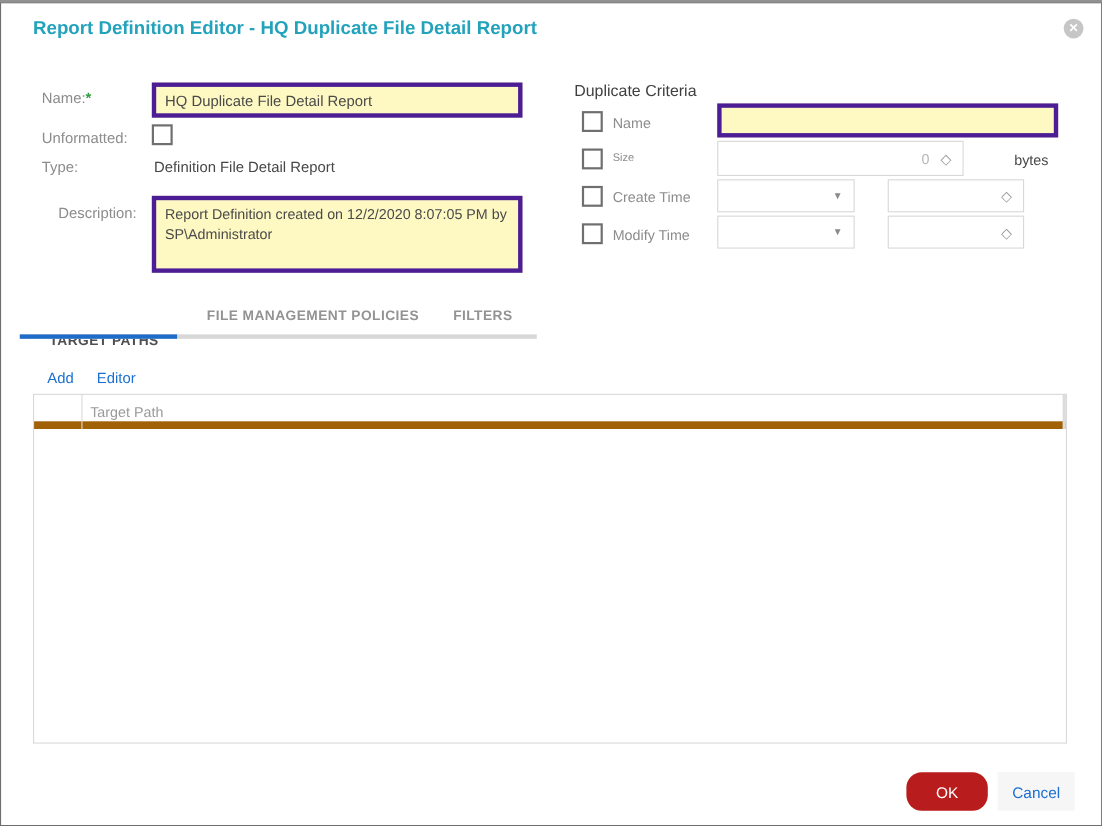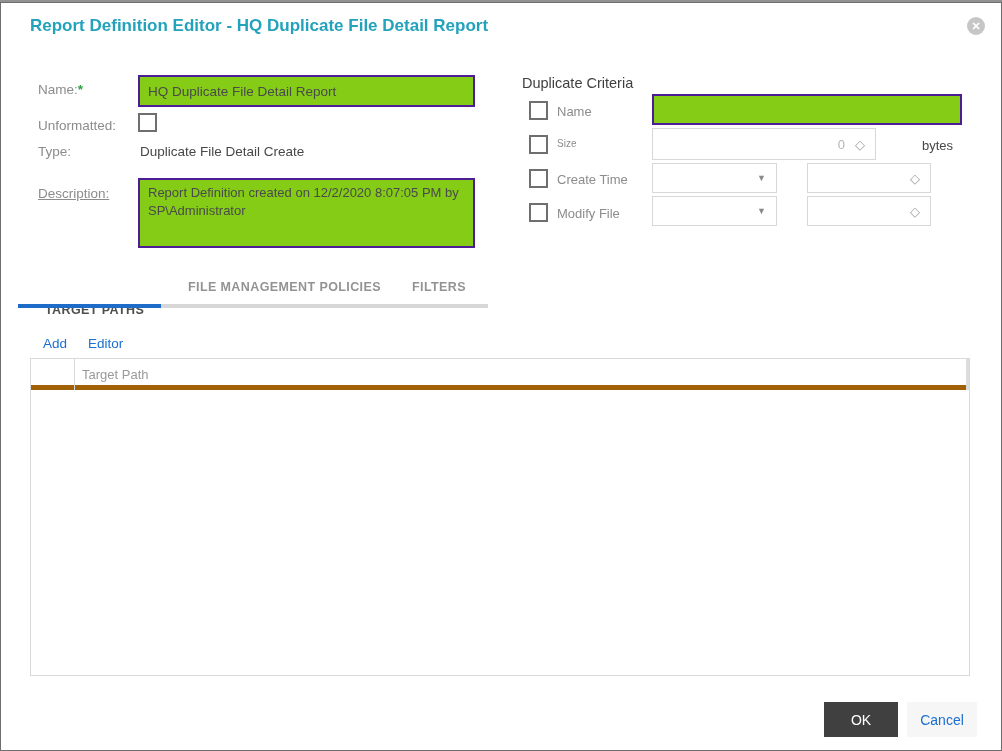--- a/index.html
+++ b/index.html
@@ -13,21 +13,21 @@
   .dialog-title { left:30px; top:16px; font-size:17px; font-weight:600; color:#23a2bc; }
 
   .close-btn { left:967px; top:17px; width:18px; height:18px; border-radius:50%;
     background:#c6c6c6; color:#ffffff; font-size:11px; font-weight:bold;
     display:flex; align-items:center; justify-content:center; cursor:pointer; line-height:1; }
 
   .lbl { font-size:13.5px; color:#8c8c8c; }
   .dark-text { font-size:13.5px; color:#474747; }
   .asterisk { color:#2f9e44; font-weight:bold; }
 
-  .text-input { border:2px solid #4c1d95; background:#84cc16; font-family:"Liberation Sans",sans-serif;
+  .text-input { border:4px solid #4c1d95; background:#fef9c3; font-family:"Liberation Sans",sans-serif;
     font-size:13.5px; color:#4a4a4a; padding:0 8px; outline:none; }
   textarea.text-input { padding:4px 8px; resize:none; line-height:1.35; font-size:13px; }
 
   .checkbox { width:19px; height:19px; border:2px solid #6f6f6f; background:#fff; cursor:pointer; }
 
   .criteria-heading { left:522px; top:75px; font-size:14.5px; color:#3f3f3f; }
 
   .spin-box { border:1px solid #d8d8d8; background:#fff; display:flex; align-items:center;
     justify-content:flex-end; padding-right:10px; gap:10px; }
   .spin-value { font-size:13px; color:#b5b5b5; }
@@ -38,27 +38,27 @@
 
   .tab { font-size:12.5px; font-weight:bold; letter-spacing:0.4px; cursor:pointer; }
   .tab.active { color:#4f4f4f;margin-top:23px; }
   .tab.inactive { color:#939393; }
   .tab-bar { left:18px; top:304px; width:470px; height:4px; background:#d7d7d7; }
   .tab-bar-active { position:absolute; left:0; top:0; width:143px; height:4px; background:#1e6bc8; }
 
   .link { font-size:13.5px; color:#1a6fd0; cursor:pointer; }
 
   .grid { left:30px; top:358px; width:940px; height:318px; border:1px solid #d9d9d9; background:#fff; }
-  .grid-header { position:absolute; left:0; top:0; right:0; height:31px; border-bottom:5px solid #a16207; }
+  .grid-header { position:absolute; left:0; top:0; right:0; height:31px; border-bottom:7px solid #a16207; }
   .grid-col-sep { position:absolute; left:43px; top:0; width:1px; height:31px; background:#d9d9d9; }
   .grid-col-title { position:absolute; left:51px; top:8px; font-size:13px; color:#9a9a9a; }
   .grid-scroll-strip { position:absolute; right:0; top:0; width:3px; height:31px; background:#dcdcdc; }
 
-  .ok-btn { left:824px; top:702px; width:74px; height:35px; background:#404040; border:none;
-    border-radius:0; color:#ffffff; font-size:14px; font-family:"Liberation Sans",sans-serif;
+  .ok-btn { left:824px; top:702px; width:74px; height:35px; background:#b91c1c; border:none;
+    border-radius:14px; color:#ffffff; font-size:14px; font-family:"Liberation Sans",sans-serif;
     cursor:pointer; }
   .cancel-btn { left:907px; top:702px; width:70px; height:35px; background:#f6f6f6; border:none;
     color:#1a6fd0; font-size:14px; font-family:"Liberation Sans",sans-serif; cursor:pointer; }
 </style>
 </head>
 <body>
 
 <div class="screen">
   <div class="dialog-bg"></div>
 
@@ -67,23 +67,23 @@
     <span>✕</span>
   </div>
 
   <div class="abs lbl" style="left:38px; top:82px;"><span>Name:</span><span class="asterisk">*</span></div>
   <input class="abs text-input" style="left: 138px; top: 75px; width: 337px; height: 32px;" value="HQ Duplicate File Detail Report">
 
   <div class="abs lbl" style="left:38px; top:118px;">Unformatted:</div>
   <div class="abs checkbox" style="left:138px; top:113px;"></div>
 
   <div class="abs lbl" style="left:38px; top:144px;">Type:</div>
-  <div class="abs dark-text" style="left:140px; top:144px;">Duplicate File Detail Create</div>
+  <div class="abs dark-text" style="left:140px; top:144px;">Definition File Detail Report</div>
 
-  <div class="abs lbl" style="left:38px; top:186px;text-decoration:underline;">Description:</div>
+  <div class="abs lbl" style="left:53px; top:186px;">Description:</div>
   <textarea class="abs text-input" style="left: 138px; top: 178px; width: 337px; height: 70px;">Report Definition created on 12/2/2020 8:07:05 PM by SP\Administrator</textarea>
 
   <div class="abs criteria-heading">Duplicate Criteria</div>
 
   <div class="abs checkbox" style="left:529px; top:101px;"></div>
   <div class="abs lbl" style="left:557px; top:104px; font-size:13px;">Name</div>
   <input class="abs text-input" style="left: 652px; top: 94px; width: 310px; height: 31px;" value="">
 
   <div class="abs checkbox" style="left:529px; top:135px;"></div>
   <div class="abs lbl" style="left:557px; top:138px; font-size:10px;">Size</div>
@@ -96,21 +96,21 @@
   <div class="abs checkbox" style="left:529px; top:169px;"></div>
   <div class="abs lbl" style="left:557px; top:172px; font-size:13px;">Create Time</div>
   <div class="abs dropdown" style="left:652px; top:163px; width:125px; height:30px;">
     <span class="dd-arrow">▼</span>
   </div>
   <div class="abs spin-box" style="left:807px; top:163px; width:124px; height:30px;">
     <span class="spin-icon">◇</span>
   </div>
 
   <div class="abs checkbox" style="left:529px; top:203px;"></div>
-  <div class="abs lbl" style="left:557px; top:206px; font-size:13px;">Modify File</div>
+  <div class="abs lbl" style="left:557px; top:206px; font-size:13px;">Modify Time</div>
   <div class="abs dropdown" style="left:652px; top:196px; width:125px; height:30px;">
     <span class="dd-arrow">▼</span>
   </div>
   <div class="abs spin-box" style="left:807px; top:196px; width:124px; height:30px;">
     <span class="spin-icon">◇</span>
   </div>
 
   <div class="abs tab active" style="left:45px; top:280px;">TARGET PATHS</div>
   <div class="abs tab inactive" style="left:188px; top:280px;">FILE MANAGEMENT POLICIES</div>
   <div class="abs tab inactive" style="left:412px; top:280px;">FILTERS</div>

